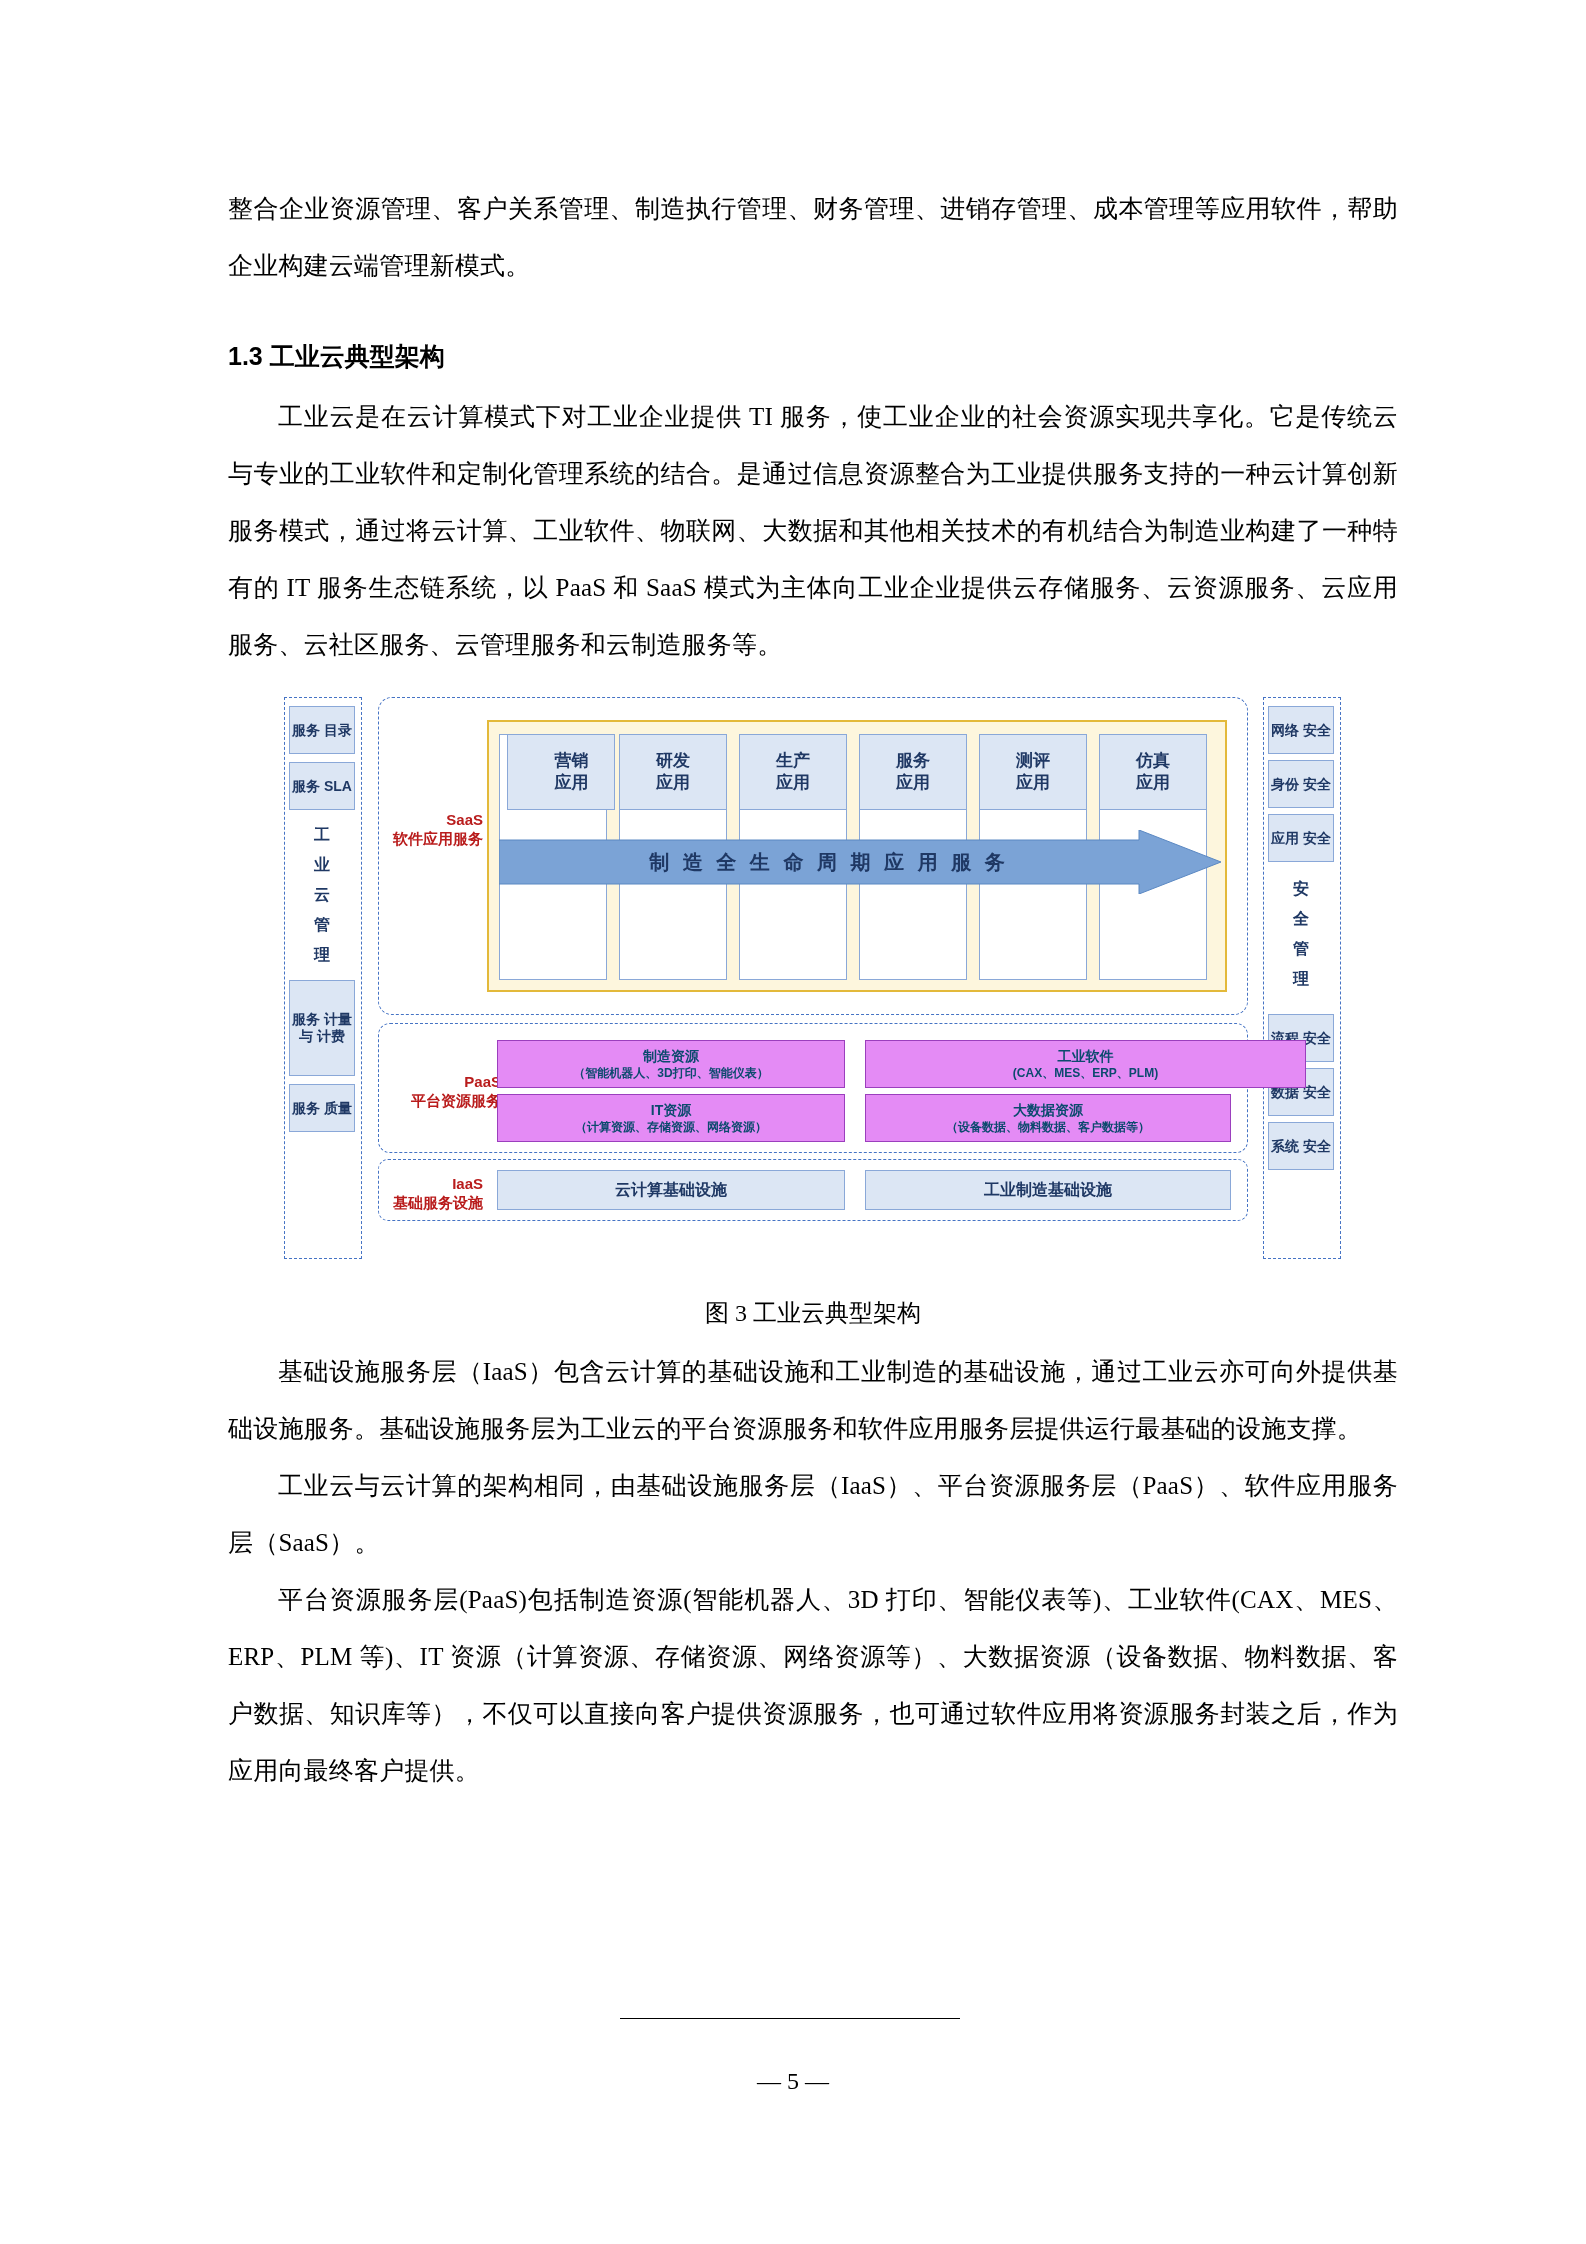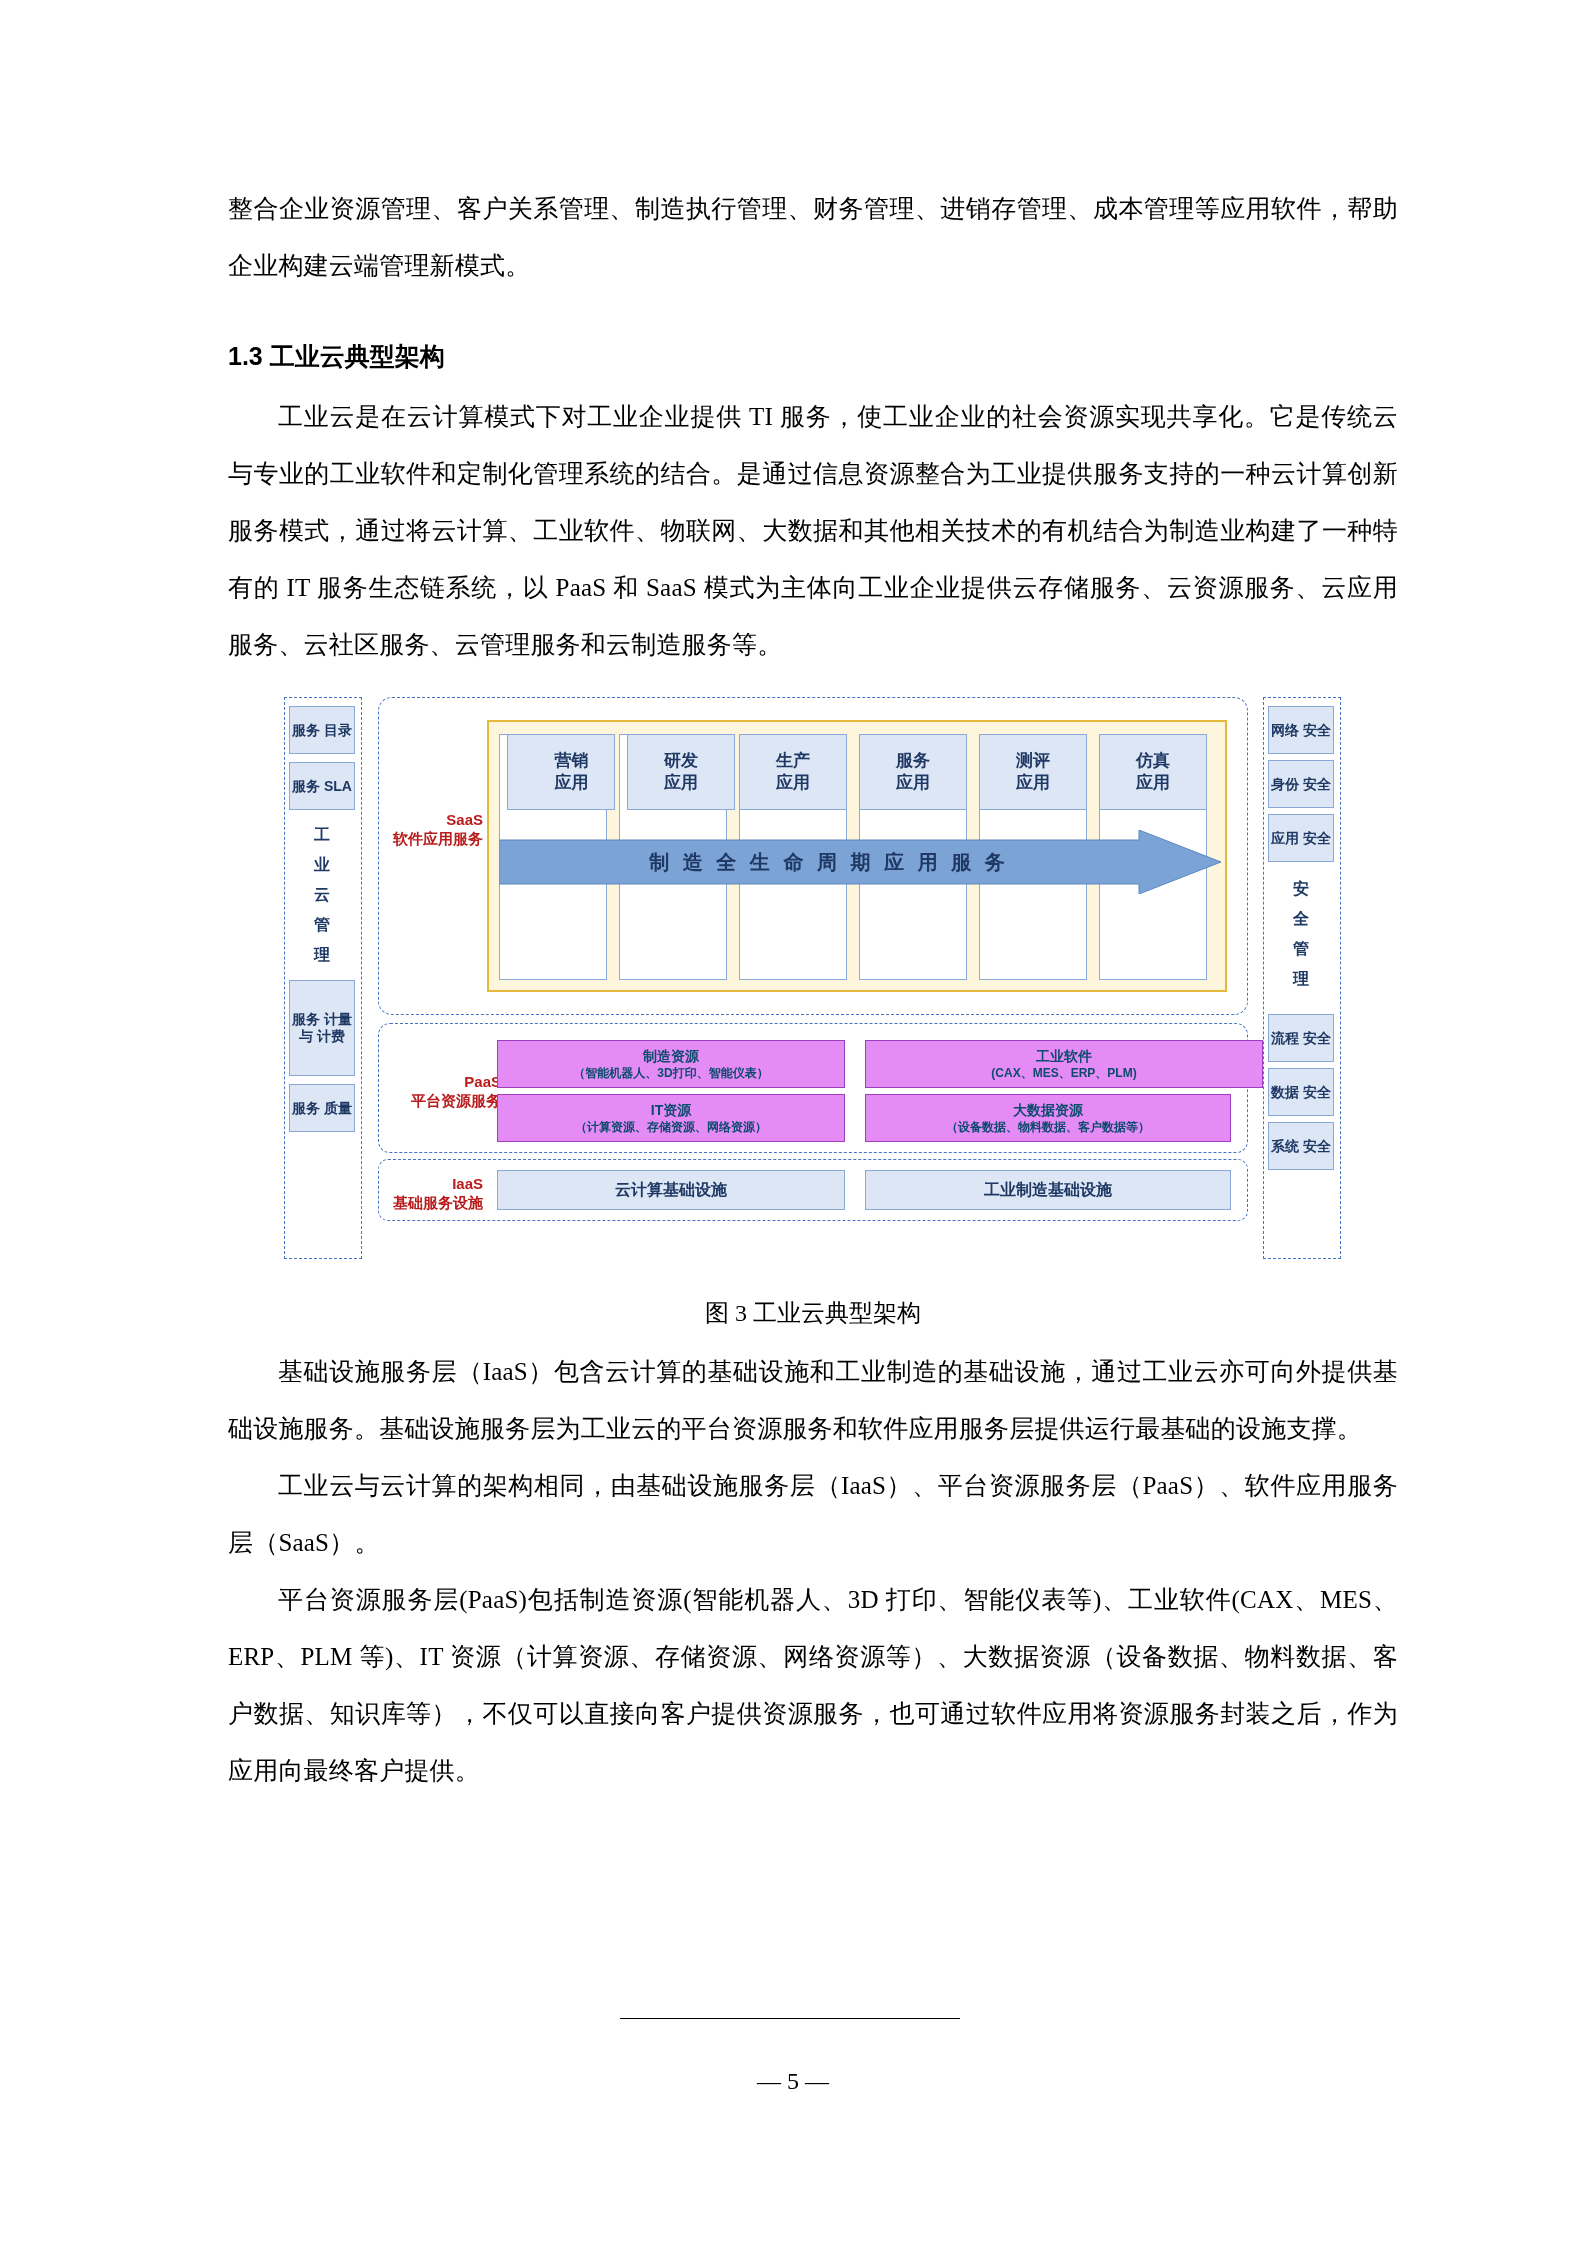--- a/index.html
+++ b/index.html
@@ -326,21 +326,21 @@
         <div class="saas-inner">
           <div class="app-col" style="left:10px;"></div>
           <div class="app-col" style="left:130px;"></div>
           <div class="app-col" style="left:250px;"></div>
           <div class="app-col" style="left:370px;"></div>
           <div class="app-col" style="left:490px;"></div>
           <div class="app-col" style="left:610px;"></div>
 
           <div class="app-cell" style="left:18px;padding-left:21px;">营销
 应用</div>
-          <div class="app-cell" style="left:138px;">研发
+          <div class="app-cell" style="left:130px;">研发
 应用</div>
           <div class="app-cell" style="left:250px;">生产
 应用</div>
           <div class="app-cell" style="left:370px;">服务
 应用</div>
           <div class="app-cell" style="left:490px;">测评
 应用</div>
           <div class="app-cell" style="left:610px;">仿真
 应用</div>
 
@@ -354,21 +354,21 @@
       </div>
 
       <div class="paas-wrap">
         <div class="layer-label" style="left:14px; top:48px;margin-left:18px;">PaaS
 平台资源服务</div>
 
         <div class="pcell" style="left:118px; top:16px; width:348px; height:48px;">
           <span class="t1">制造资源</span>
           <span class="t2">（智能机器人、3D打印、智能仪表）</span>
         </div>
-        <div class="pcell" style="left:486px; top:16px; width:398px; height:48px;text-align:right;">
+        <div class="pcell" style="left:486px; top:16px; width:441px; height:48px;text-align:right;">
           <span class="t1">工业软件</span>
           <span class="t2">(CAX、MES、ERP、PLM)</span>
         </div>
         <div class="pcell" style="left:118px; top:70px; width:348px; height:48px;">
           <span class="t1">IT资源</span>
           <span class="t2">（计算资源、存储资源、网络资源）</span>
         </div>
         <div class="pcell" style="left:486px; top:70px; width:366px; height:48px;">
           <span class="t1">大数据资源</span>
           <span class="t2">（设备数据、物料数据、客户数据等）</span>

